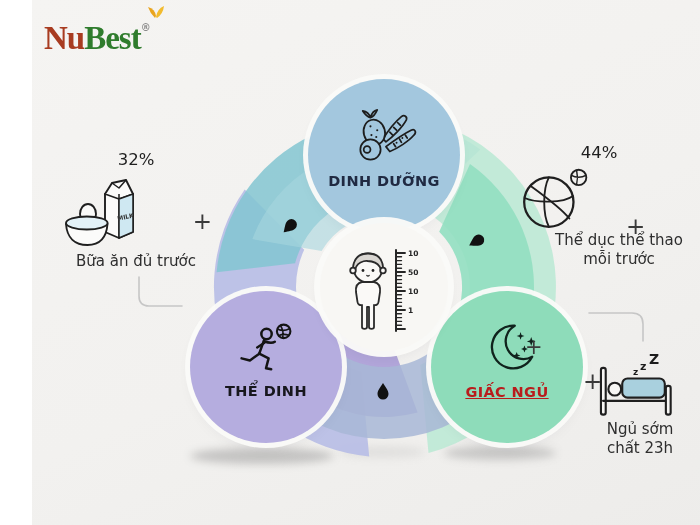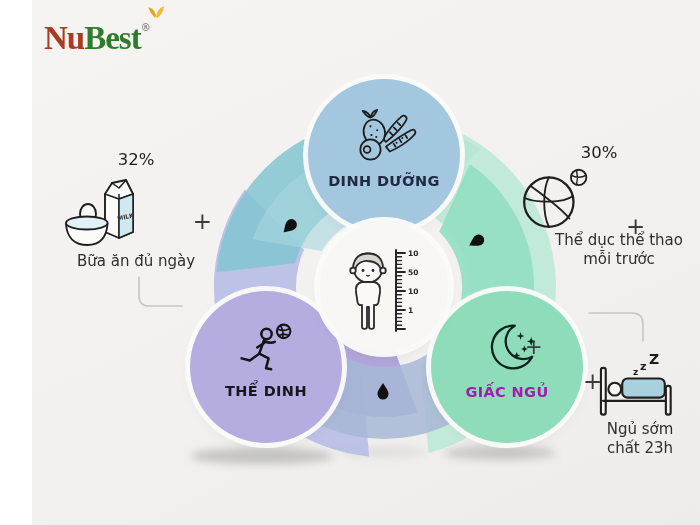--- a/index.html
+++ b/index.html
@@ -23,21 +23,21 @@
     padding-bottom:14px;box-sizing:border-box;
     box-shadow:0 0 0 5px rgba(250,250,248,.96), 0 6px 14px rgba(40,40,60,.05);}
   #circle-nutrition{left:276px;top:79px;background:#a3c7de;}
   #circle-sports{left:158px;top:291px;background:#b5addf;}
   #circle-sleep{left:399px;top:291px;background:#8edcba;}
   #circle-center{left:288px;top:223px;width:128px;height:128px;border-radius:50%;
     background:#f8f7f4;box-shadow:0 0 0 6px rgba(250,250,248,.96), 0 5px 12px rgba(40,40,60,.08);}
   .circle-label{font-weight:700;font-size:14.5px;letter-spacing:.4px;margin-top:7px;white-space:nowrap;}
   #circle-nutrition .circle-label{color:#202a42;}
   #circle-sports .circle-label{color:#17171d;}
-  #circle-sleep .circle-label{color:#a21caf;}
+  #circle-sleep .circle-label{color:#b91c1c;text-decoration:underline;}
   .plus{font-size:23px;font-weight:400;color:#3a3a3a;line-height:1;}
   #sleep-inner-plus{position:absolute;left:94px;top:46px;font-size:21px;}
 
   
   .annotation{position:absolute;text-align:center;color:#2f2f2f;}
   .pct{font-size:16.5px;font-weight:400;color:#1f1f1f;margin-bottom:3px;}
   .caption{font-size:15px;line-height:1.25;color:#2e2e2e;}
   #ann-nutrition{left:28px;top:150px;width:152px;}
   #ann-nutrition .plus{position:absolute;right:0px;top:60px;}
   #ann-exercise{left:502px;top:143px;width:170px;}
@@ -192,25 +192,25 @@
         <path d="M51 11 L58 16 L65 8" fill="none" stroke-width="1.5"></path>
         <path d="M58 27 L58 66" fill="none" stroke-width="1.5"></path>
         <path d="M58 27 L72 22 L72 60 L58 66 Z" fill="#cfe8f2" stroke-width="1.5"></path>
         <ellipse cx="27" cy="42" rx="8" ry="10" fill="#fafaf9"></ellipse>
         <path d="M5 52 C6 66 14 73 26.5 73 C39 73 45.5 65 46.5 52" fill="#fbfbfa"></path>
         <ellipse cx="25.8" cy="51" rx="20.8" ry="6.5" fill="#e3f1f7"></ellipse>
       </g>
       <text x="65" y="47" font-family="DejaVu Sans, sans-serif" font-size="6" font-weight="700" fill="#333333" text-anchor="middle" transform="rotate(-12 65 47)">MILK</text>
     </svg>
     <span class="plus">+</span>
-    <div class="caption">Bữa ăn đủ ngày</div>
+    <div class="caption">Bữa ăn đủ trước</div>
   </div>
 
   <div id="ann-exercise" class="annotation">
-    <div class="pct">30%</div>
+    <div class="pct">44%</div>
     <div class="icon-wrap">
       <svg width="74" height="66" viewBox="0 0 72 64">
         <g stroke="#1f1f1f" stroke-width="2.2" stroke-linecap="round" fill="none">
           <circle cx="30" cy="36" r="24"></circle>
           <path d="M30 12 C24 24 24 48 30 60" stroke-width="1.8"></path>
           <path d="M6.5 32 C18 37 44 37 53.5 30" stroke-width="1.8"></path>
           <path d="M12 20 C23 28 44 44 50 52" stroke-width="1.8"></path>
           <circle cx="59" cy="12" r="7.5" stroke-width="1.8"></circle>
           <path d="M52 10 C56 12.5 62 12.5 66 10 M57 5 C58 9 58 15 57 19" stroke-width="1.4"></path>
         </g>

